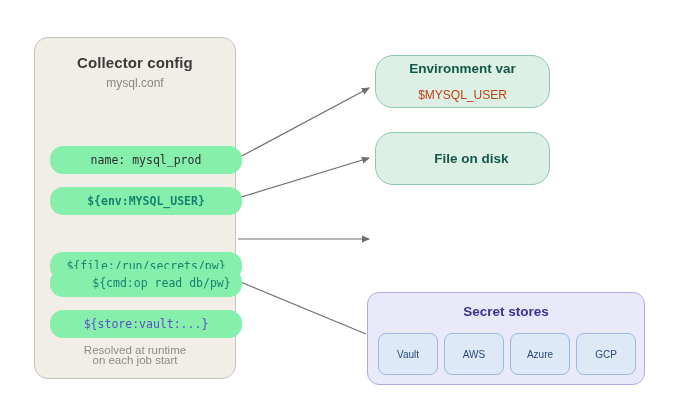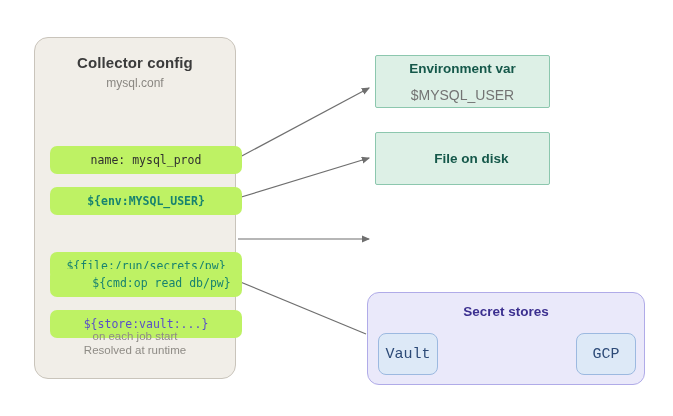--- a/index.html
+++ b/index.html
@@ -62,68 +62,68 @@
     width: 100%;
     text-align: center;
     font-size: 12px;
     color: #8a8782;
   }
   .config-chip {
     position: absolute;
     left: 15px;
     width: 192px;
     height: 28px;
-    background: #bef264;
-    border-radius: 7px;
+    background: #86efac;
+    border-radius: 13px;
     box-sizing: border-box;
     display: flex;
     align-items: center;
     justify-content: center;
     font-family: "DejaVu Sans Mono", monospace;
     font-size: 11.5px;
   }
   .chip-plain  { color: #2f2f2f; }
   .chip-teal   { color: #17836f; }
   .chip-purple { color: #5a4fc8; }
 
   .config-foot {
     position: absolute;
     left: 0;
     width: 100%;
     text-align: center;
     font-size: 11.5px;
     color: #8e8b85;
   }
   .config-foot.l1 { top: 290px; margin-top: 16px; }
-  .config-foot.l2 { top: 292px; }
+  .config-foot.l2 { top: 316px; }
 
   
   .green-card {
     position: absolute;
     left: 375px;
     width: 175px;
     background: #ddf0e6;
     border: 1px solid #8cc7ae;
-    border-radius: 2px;
+    border-radius: 18px;
     box-sizing: border-box;
     display: flex;
     flex-direction: column;
     align-items: center;
     justify-content: center;
     gap: 9px;
   }
   .green-title {
     font-size: 13.5px;
     font-weight: bold;
     color: #15584a;
     line-height: 18px;
   }
   .green-sub {
-    font-size: 14px;
-    color: #737373;
+    font-size: 12px;
+    color: #c2410c;
     line-height: 17px;
   }
 
   
   .stores-panel {
     position: absolute;
     left: 367px;
     top: 292px;
     width: 278px;
     height: 93px;
@@ -155,23 +155,22 @@
   .store-chip {
     width: 60px;
     height: 42px;
     background: #dde9f7;
     border: 1px solid #9cb9e0;
     border-radius: 8px;
     box-sizing: border-box;
     display: flex;
     align-items: center;
     justify-content: center;
-    font-size: 15px;
+    font-size: 10px;
     color: #2c4a77;
-    font-family: Liberation Mono, monospace;
   }
 </style>
 </head>
 <body>
 
 <div id="canvas">
 
   <svg id="arrows" viewBox="0 0 673 416" xmlns="http://www.w3.org/2000/svg">
     <defs>
       <marker id="ah" markerWidth="7" markerHeight="7" refX="6" refY="3" orient="auto" markerUnits="strokeWidth">
@@ -205,17 +204,19 @@
 
   <div class="green-card" style="top:132px; height:53px;padding-left:18px;">
     <div class="green-title">File on disk</div>
   </div>
 
 
   <div class="stores-panel">
     <div class="stores-title">Secret stores</div>
     <div class="stores-row">
       <div class="store-chip">Vault</div>
+      <div class="store-chip">AWS</div>
+      <div class="store-chip">Azure</div>
       <div class="store-chip">GCP</div>
     </div>
   </div>
 
 </div>
 
 </body></html>

